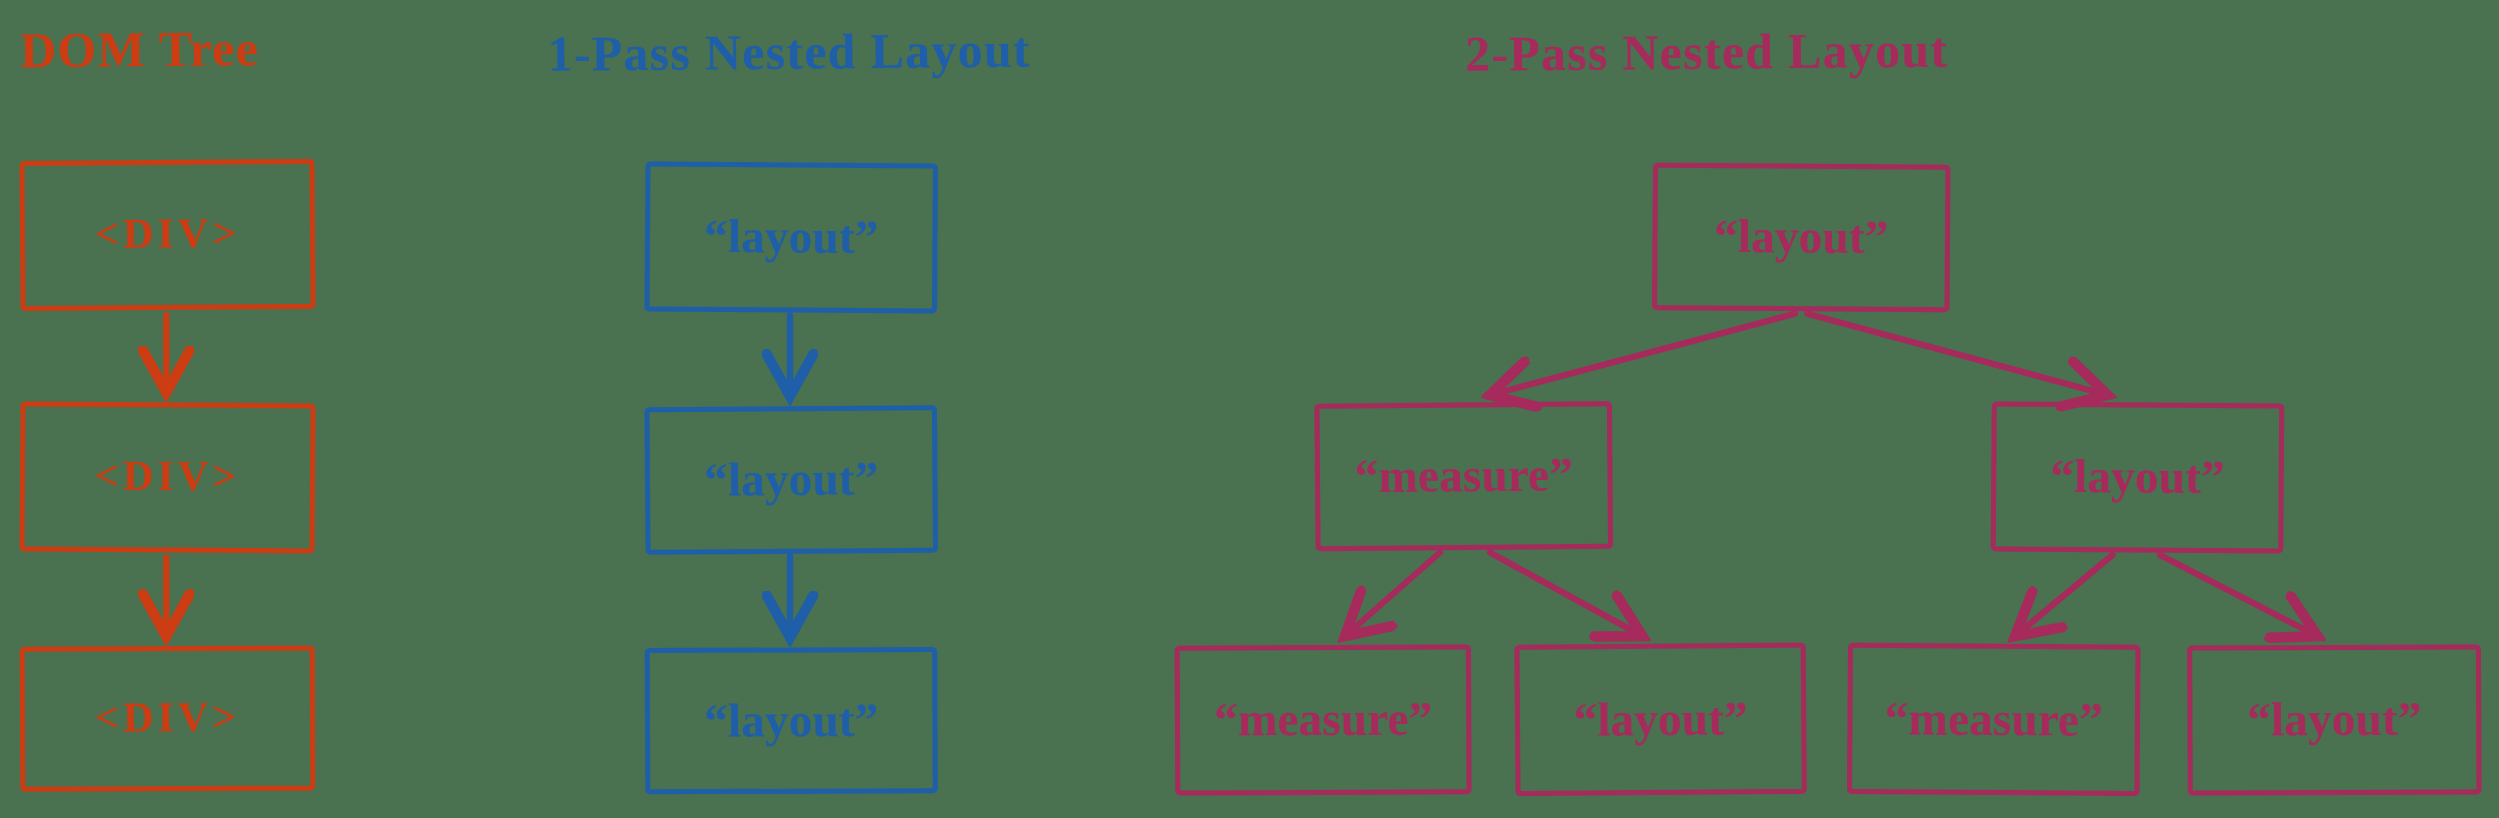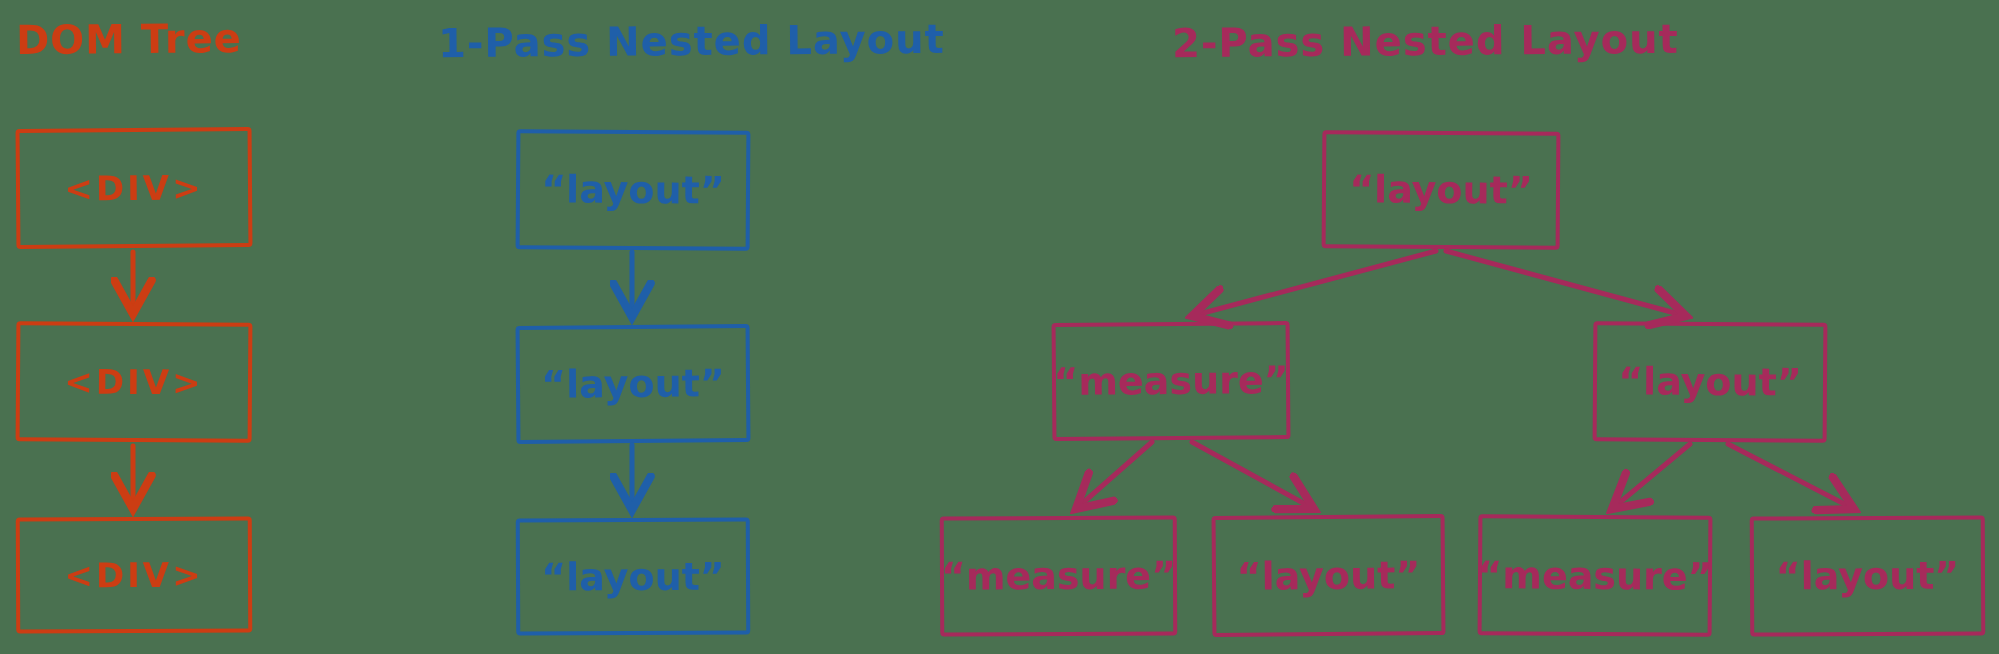--- a/index.html
+++ b/index.html
@@ -8,20 +8,21 @@
     --blue:#1F5FA9;
     --pink:#A62A5B;
   }
   html,body{margin:0;padding:0;}
   body{background:var(--bg);font-family:"DejaVu Sans", sans-serif;}
   .canvas{
     position:relative;
     width:1999px;height:654px;
     background:var(--bg);
     overflow:hidden;
+    font-family:Liberation Serif, serif;
   }
   .title{
     position:absolute;
     font-weight:bold;
     font-size:40px;
     letter-spacing:1px;
     white-space:nowrap;
     transform:rotate(-0.5deg);
   }
   .t-orange{color:var(--orange);}

